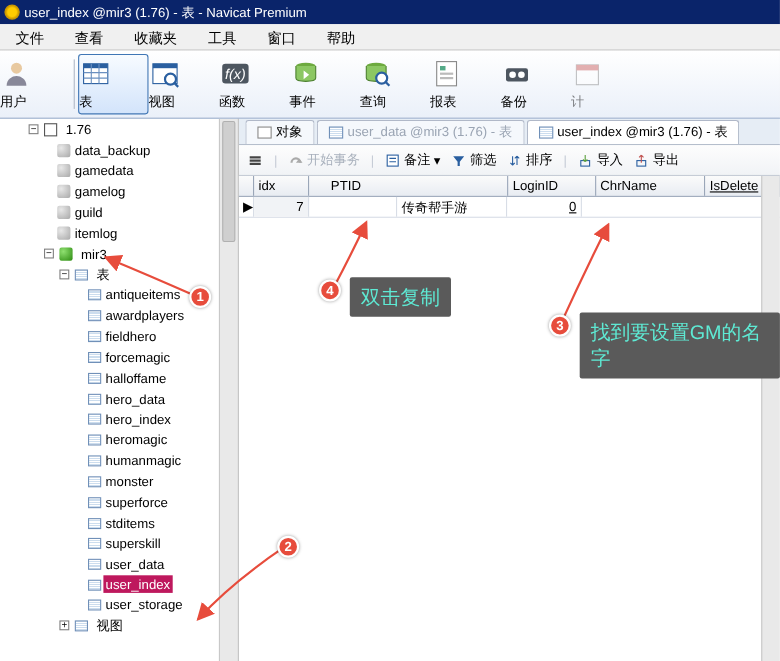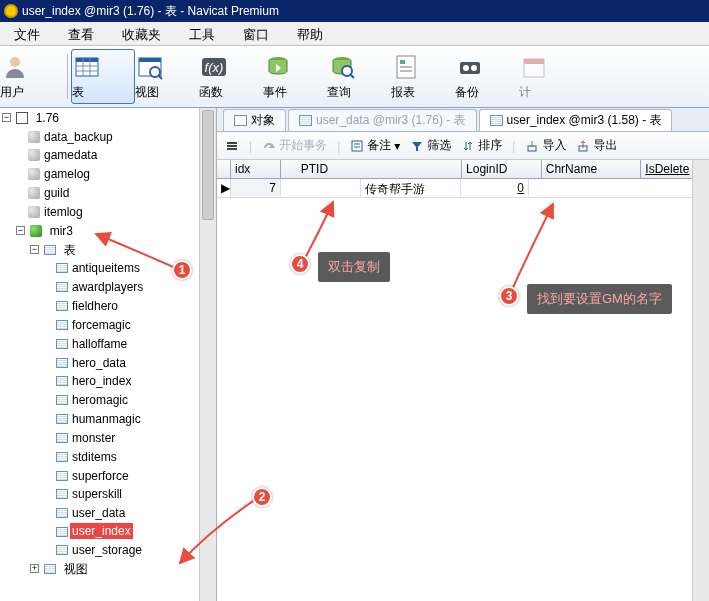--- a/index.html
+++ b/index.html
@@ -17,32 +17,32 @@
   .tool.sel { background: linear-gradient(#f7fbff, #d3e4fb); border: 1px solid #3f76b5; border-radius: 3px; margin: 3px 0; }
   .tool.disabled { opacity: .5; }
   .tool-icon { width: 30px; height: 30px; display: flex; align-items: center; justify-content: center; }
   .tool-label { font-size: 12px; }
   .tool-sep { width: 1px; background: #b0b8c8; margin: 8px 3px; }
 
   .main { display: flex; height: calc(100% - 108px); }
 
   .tree { width: 217px; background: #fff; border-right: 1px solid #b0b0b0; overflow: hidden; font-family: Consolas, "Courier New", monospace; font-size: 12px; position: relative; }
   .tree ul { list-style: none; margin: 0; padding: 0 0 0 14px; }
-  .tree > ul { padding-left: 2px; }
+  .tree > ul { padding-left: 2px; margin-left: 24px; }
   .tree li { white-space: nowrap; line-height: 18px; position: relative; }
   .tree .twisty { display: inline-block; width: 9px; height: 9px; border: 1px solid #808080; text-align: center; line-height: 7px; font-size: 9px; margin-right: 2px; vertical-align: middle; background: #fff; font-family: Arial,sans-serif; }
   .tree .sp { display: inline-block; width: 12px; }
   .tree .ic { display: inline-block; width: 14px; height: 12px; vertical-align: middle; margin-right: 2px; }
   .tree .db-ic { width: 12px; height: 12px; }
   .tree .db-grey { background: radial-gradient(ellipse at 30% 30%, #e8e8e8, #a8a8a8); border-radius: 2px; }
   .tree .db-green { background: radial-gradient(ellipse at 30% 30%, #8fe070, #2b8a0f); border-radius: 2px; }
   .tree .tbl-ic { border: 1px solid #7090b8; background: repeating-linear-gradient(#fff,#fff 1px,#cde 1px,#cde 2px); height: 10px; width: 12px; }
   .tree .conn-ic { width: 12px; height: 12px; background: #fff; border: 1px solid #555; position: relative; }
   .tree .txt { vertical-align: middle; padding: 1px 2px; }
-  .tree .sel .txt-sel { background: #ef4444; color: #fff; padding: 1px 2px; }
+  .tree .sel .txt-sel { background: #be185d; color: #fff; padding: 1px 2px; }
   .tree-scroll { position:absolute; right:0; top:0; width:17px; height:100%; background:#e9e9e9; border-left:1px solid #c8c8c8; }
   .tree-scroll .thumb { position:absolute; left:2px; right:2px; top:2px; height:110px; background:#cfcfcf; border:1px solid #b0b0b0; border-radius:2px; }
 
   .right { flex: 1; background: #fff; display: flex; flex-direction: column; overflow: hidden; }
   .tabbar { height: 24px; background: #e6edf5; border-bottom: 1px solid #b0b8c8; display: flex; align-items: flex-end; padding-left: 6px; overflow:hidden; }
   .tab { height: 22px; display: flex; align-items: center; padding: 0 10px; border: 1px solid #b0b8c8; border-bottom: none; background: #f5f8fc; margin-right: 2px; gap: 4px; font-size: 12px; border-radius: 3px 3px 0 0; white-space: nowrap; }
   .tab.active { background: #fff; }
   .tab.dis { color: #9aa4b3; }
   .tab .tic { width: 13px; height: 11px; }
 
@@ -61,21 +61,21 @@
   .w-pt   { width: 166px; margin-left: 16px; }
   .w-log  { width: 80px; }
   .w-chr  { width: 100px; }
   .w-del  { width: 68px; text-align:right;text-decoration:underline; }
 
   .content-scroll { position:absolute; right:0; top:0; width:17px; bottom:0; background:#e9e9e9; border-left:1px solid #c8c8c8; }
   .right-wrap{ position:relative; flex:1; overflow:hidden; }
 
   
   .ann-badge { position:absolute; width:20px; height:20px; border-radius:50%; background:#e74c3c; color:#fff; display:flex; align-items:center; justify-content:center; font-size:12px; font-weight:bold; border:2px solid #fff; box-shadow:0 0 3px rgba(0,0,0,.4); z-index:50; }
-  .ann-box { position:absolute; background:#5a5a5a; color:#fca5a5; padding:6px 10px; font-size:13px; border-radius:2px; z-index:49; }
+  .ann-box { position:absolute; background:#5a5a5a; color:#5eead4; padding:6px 10px; font-size:18px; border-radius:2px; z-index:49; }
   .ann-svg { position:absolute; left:0; top:0; width:709px; height:601px; pointer-events:none; z-index:40; }
 </style>
 </head>
 <body>
 
 <div class="titlebar">
   <div class="logo"></div>
   <span>user_index @mir3 (1.76) - 表 - Navicat Premium</span>
 </div>
 
@@ -212,22 +212,22 @@
                   <li><span class="sp"></span><span class="ic tbl-ic"></span><span class="txt">antiqueitems</span></li>
                   <li><span class="sp"></span><span class="ic tbl-ic"></span><span class="txt">awardplayers</span></li>
                   <li><span class="sp"></span><span class="ic tbl-ic"></span><span class="txt">fieldhero</span></li>
                   <li><span class="sp"></span><span class="ic tbl-ic"></span><span class="txt">forcemagic</span></li>
                   <li><span class="sp"></span><span class="ic tbl-ic"></span><span class="txt">halloffame</span></li>
                   <li><span class="sp"></span><span class="ic tbl-ic"></span><span class="txt">hero_data</span></li>
                   <li><span class="sp"></span><span class="ic tbl-ic"></span><span class="txt">hero_index</span></li>
                   <li><span class="sp"></span><span class="ic tbl-ic"></span><span class="txt">heromagic</span></li>
                   <li><span class="sp"></span><span class="ic tbl-ic"></span><span class="txt">humanmagic</span></li>
                   <li><span class="sp"></span><span class="ic tbl-ic"></span><span class="txt">monster</span></li>
+                  <li><span class="sp"></span><span class="ic tbl-ic"></span><span class="txt">superforce</span></li>
                   <li><span class="sp"></span><span class="ic tbl-ic"></span><span class="txt">stditems</span></li>
-                  <li><span class="sp"></span><span class="ic tbl-ic"></span><span class="txt">superforce</span></li>
                   <li><span class="sp"></span><span class="ic tbl-ic"></span><span class="txt">superskill</span></li>
                   <li><span class="sp"></span><span class="ic tbl-ic"></span><span class="txt">user_data</span></li>
                   <li class="sel"><span class="sp"></span><span class="ic tbl-ic"></span><span class="txt-sel">user_index</span></li>
                   <li><span class="sp"></span><span class="ic tbl-ic"></span><span class="txt">user_storage</span></li>
                 </ul>
               </li>
               <li>
                 <span class="twisty">+</span>
                 <span class="ic tbl-ic"></span>
                 <span class="txt">视图</span>
@@ -247,21 +247,21 @@
       <div class="tab">
         <span class="tic" style="background:#fff;border:1px solid #888;"></span>
         <span>对象</span>
       </div>
       <div class="tab dis">
         <span class="tic" style="background:repeating-linear-gradient(#fff,#fff 1px,#cde 1px,#cde 2px);border:1px solid #7090b8;"></span>
         <span>user_data @mir3 (1.76) - 表</span>
       </div>
       <div class="tab active">
         <span class="tic" style="background:repeating-linear-gradient(#fff,#fff 1px,#cde 1px,#cde 2px);border:1px solid #7090b8;"></span>
-        <span>user_index @mir3 (1.58) - 表</span>
+        <span>user_index @mir3 (1.76) - 表</span>
       </div>
     </div>
 
     <div class="subbar">
       <span class="itm">
         <span class="sm-ic"><svg width="14" height="14">
               <line x1="2" y1="4" x2="12" y2="4" stroke="#444" stroke-width="2"></line>
               <line x1="2" y1="7" x2="12" y2="7" stroke="#444" stroke-width="2"></line>
               <line x1="2" y1="10" x2="12" y2="10" stroke="#444" stroke-width="2"></line>
             </svg></span>

